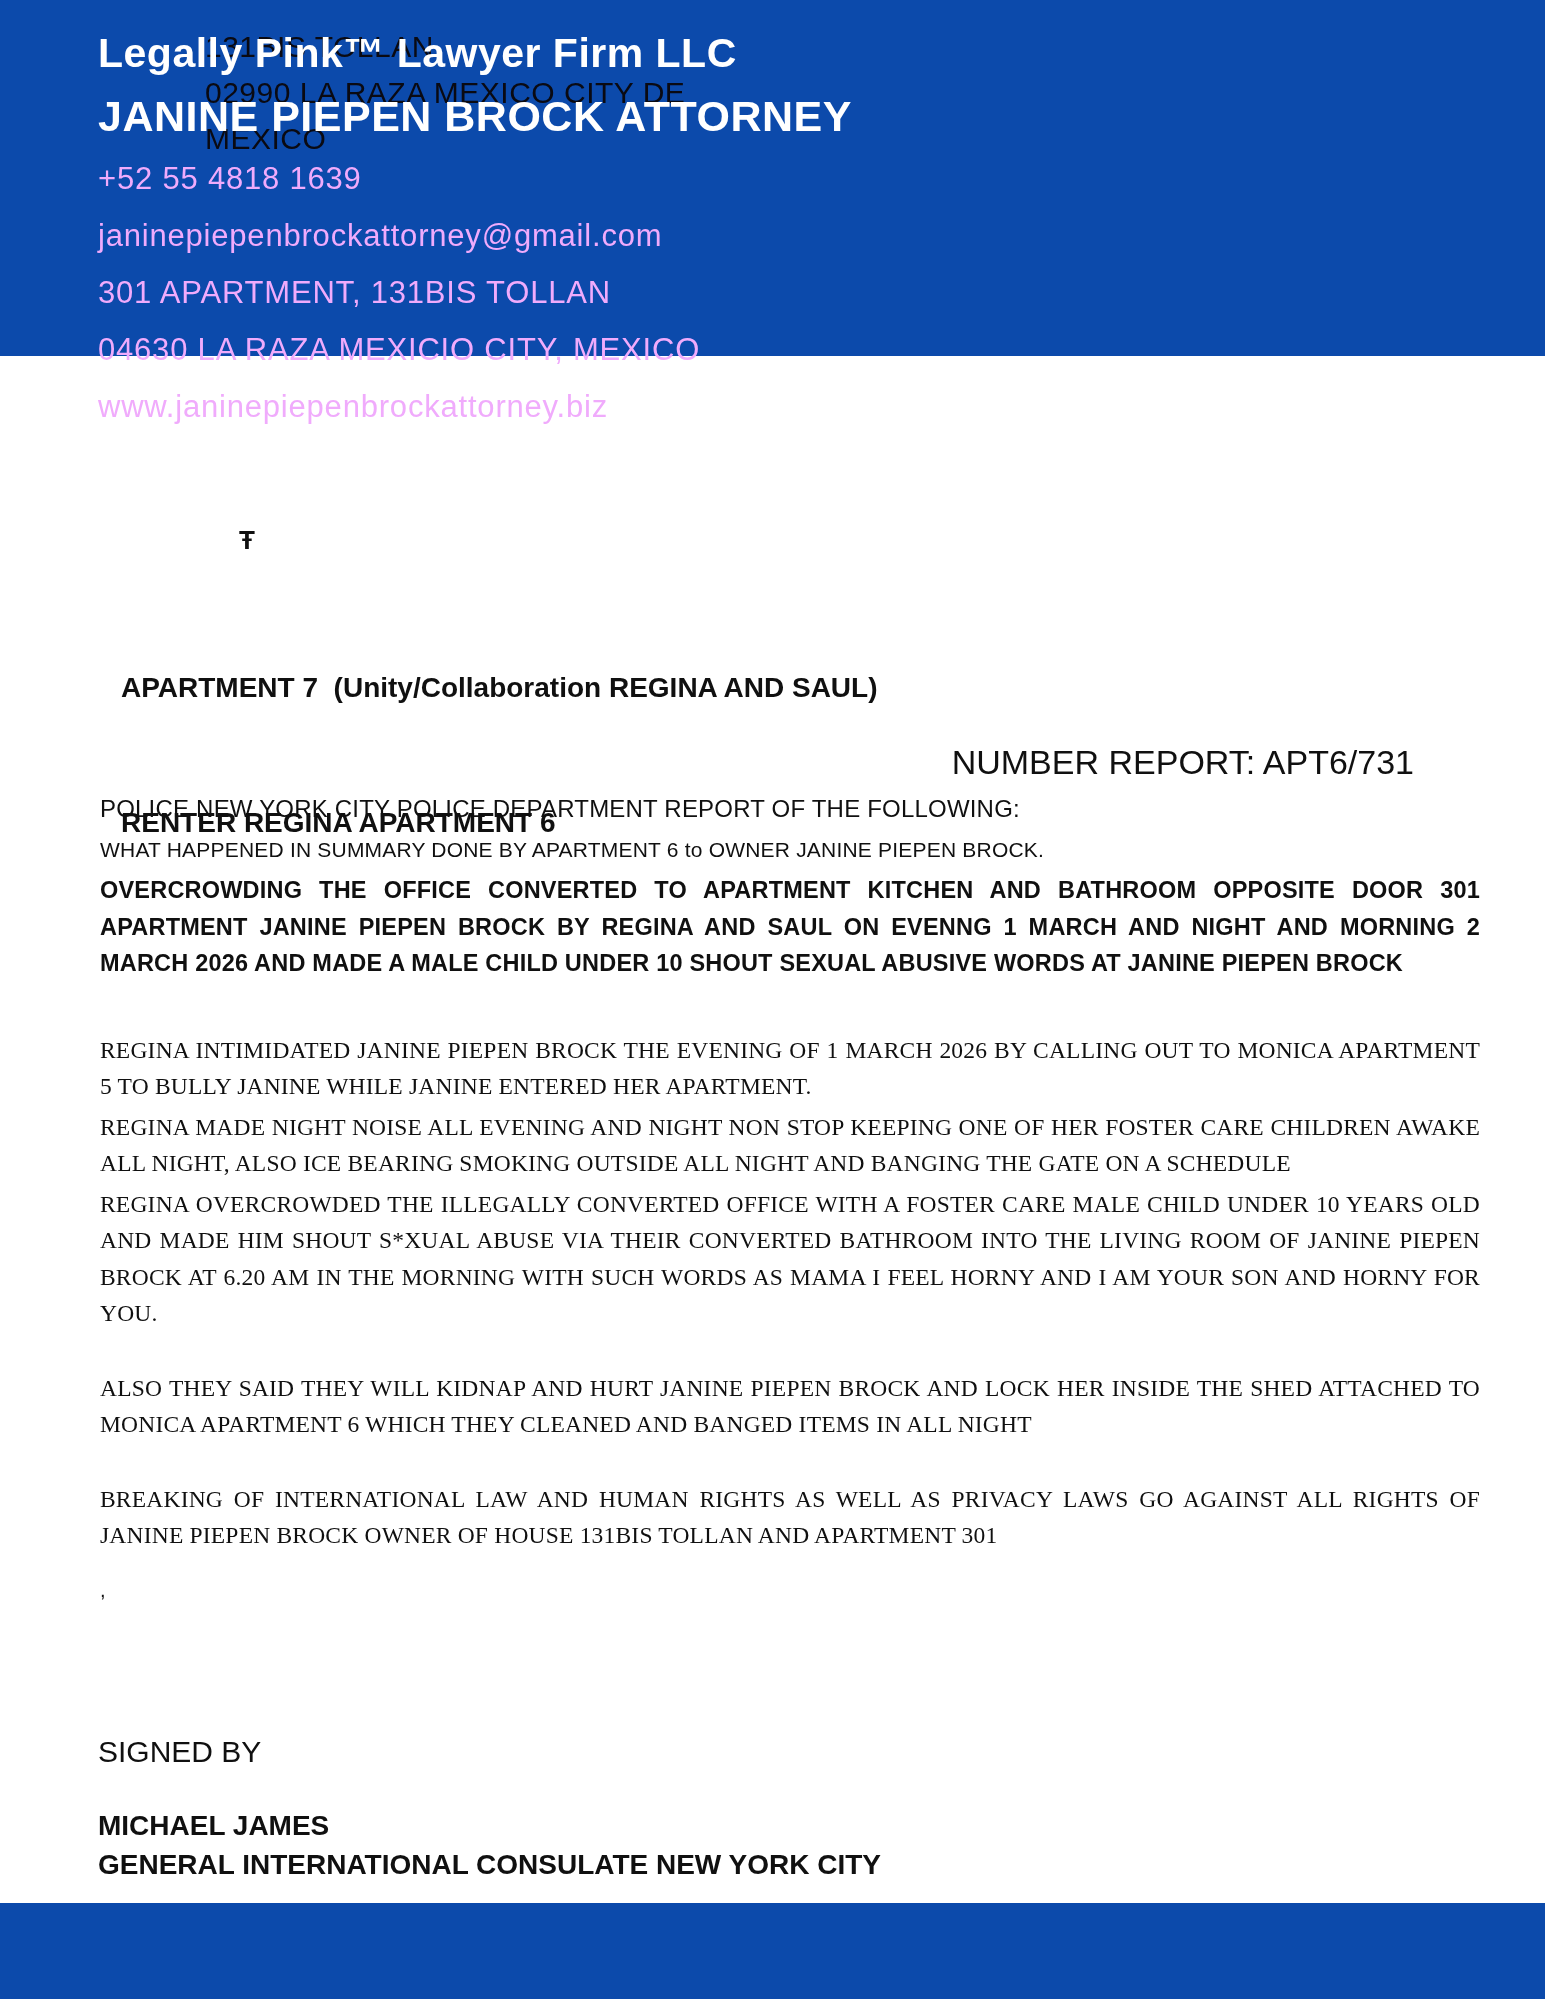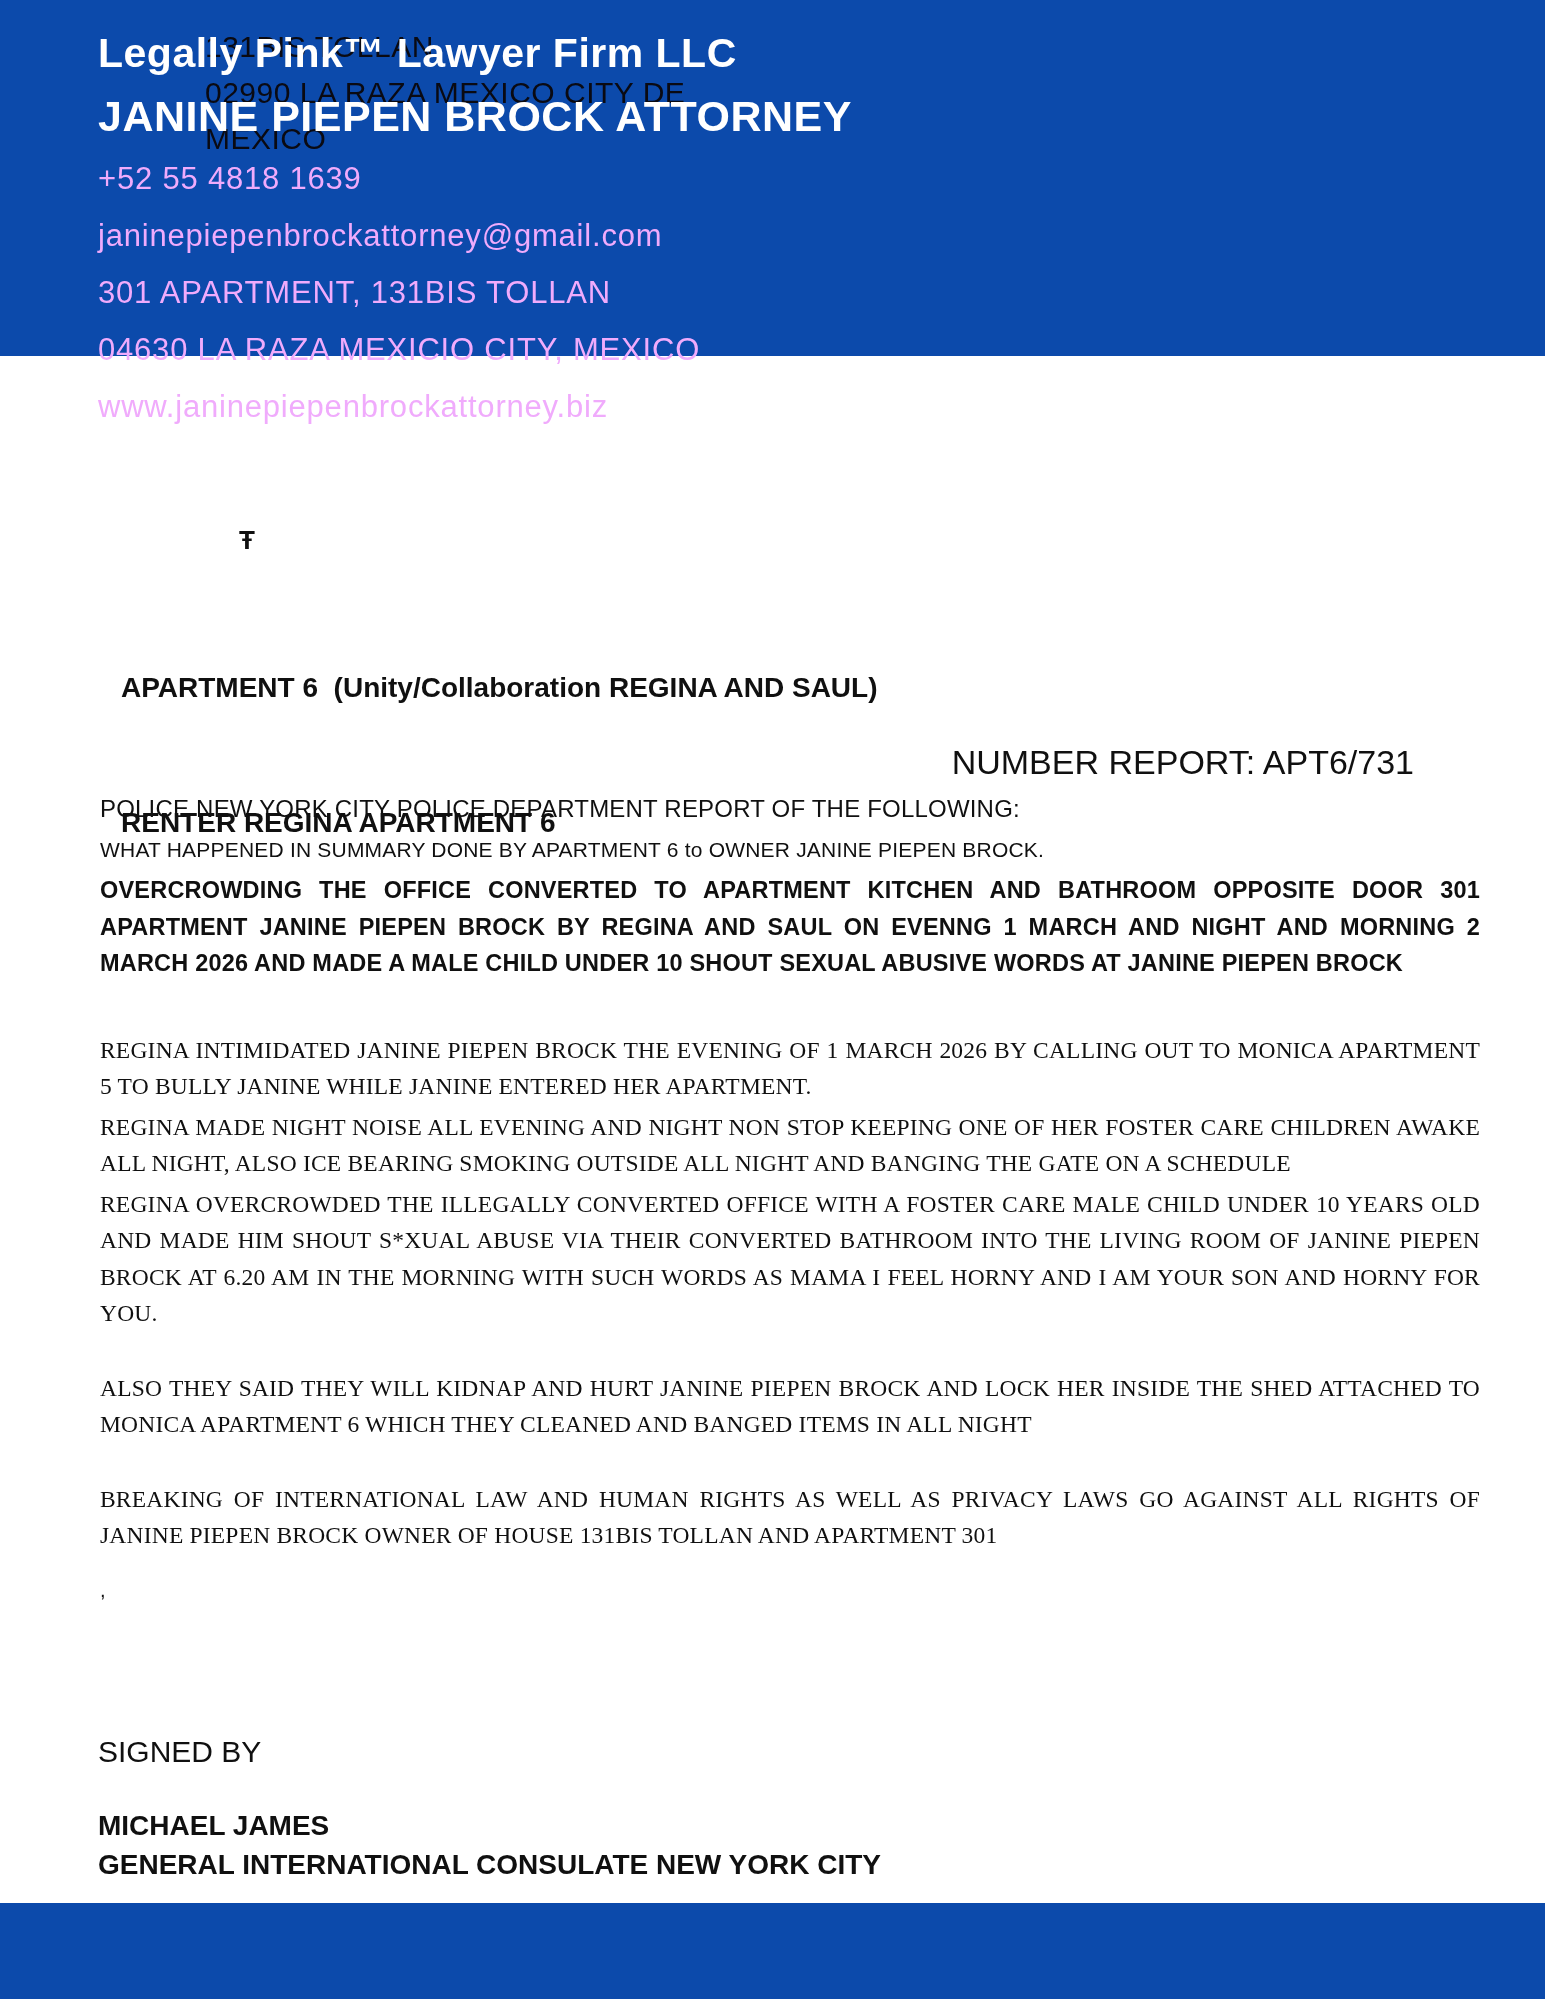--- a/index.html
+++ b/index.html
@@ -118,21 +118,21 @@
       <div class="contact-line">+52 55 4818 1639</div>
       <div class="contact-line">janinepiepenbrockattorney@gmail.com</div>
       <div class="contact-line">301 APARTMENT, 131BIS TOLLAN</div>
       <div class="contact-line">04630 LA RAZA MEXICIO CITY, MEXICO</div>
       <div class="contact-line">www.janinepiepenbrockattorney.biz</div>
     </div>
   </div>
 
   <div class="subject">
     <span class="stray-glyph">Ŧ</span>
-    <div>APARTMENT 6  (Unity/Collaboration REGINA AND SAUL)</div>
+    <div>APARTMENT 7  (Unity/Collaboration REGINA AND SAUL)</div>
     <div>RENTER REGINA APARTMENT 6</div>
   </div>
 
   <div class="meta-block">
     <div>NUMBER REPORT: APT6/731</div>
   </div>
 
   <div class="body-text">
     <p class="t-intro">POLICE NEW YORK CITY POLICE DEPARTMENT REPORT OF THE FOLLOWING:</p>
     <p class="t-summary">WHAT HAPPENED IN SUMMARY DONE BY APARTMENT 6 to OWNER JANINE PIEPEN BROCK.</p>

